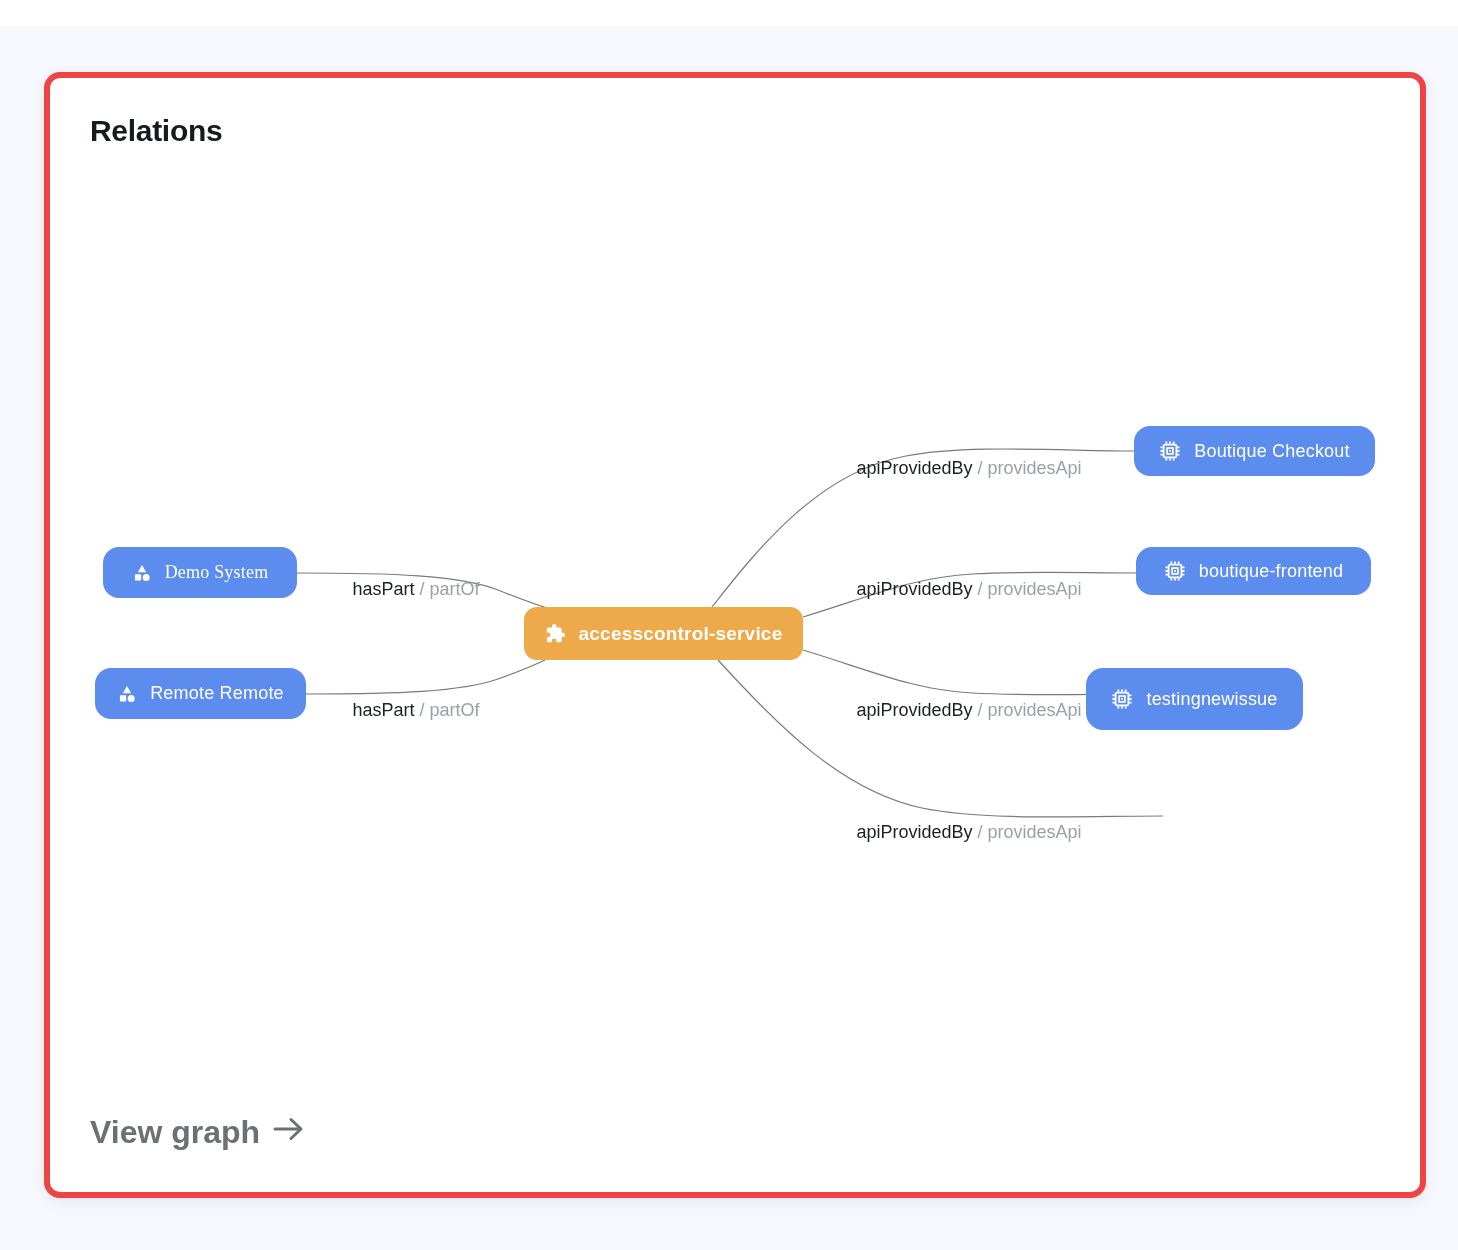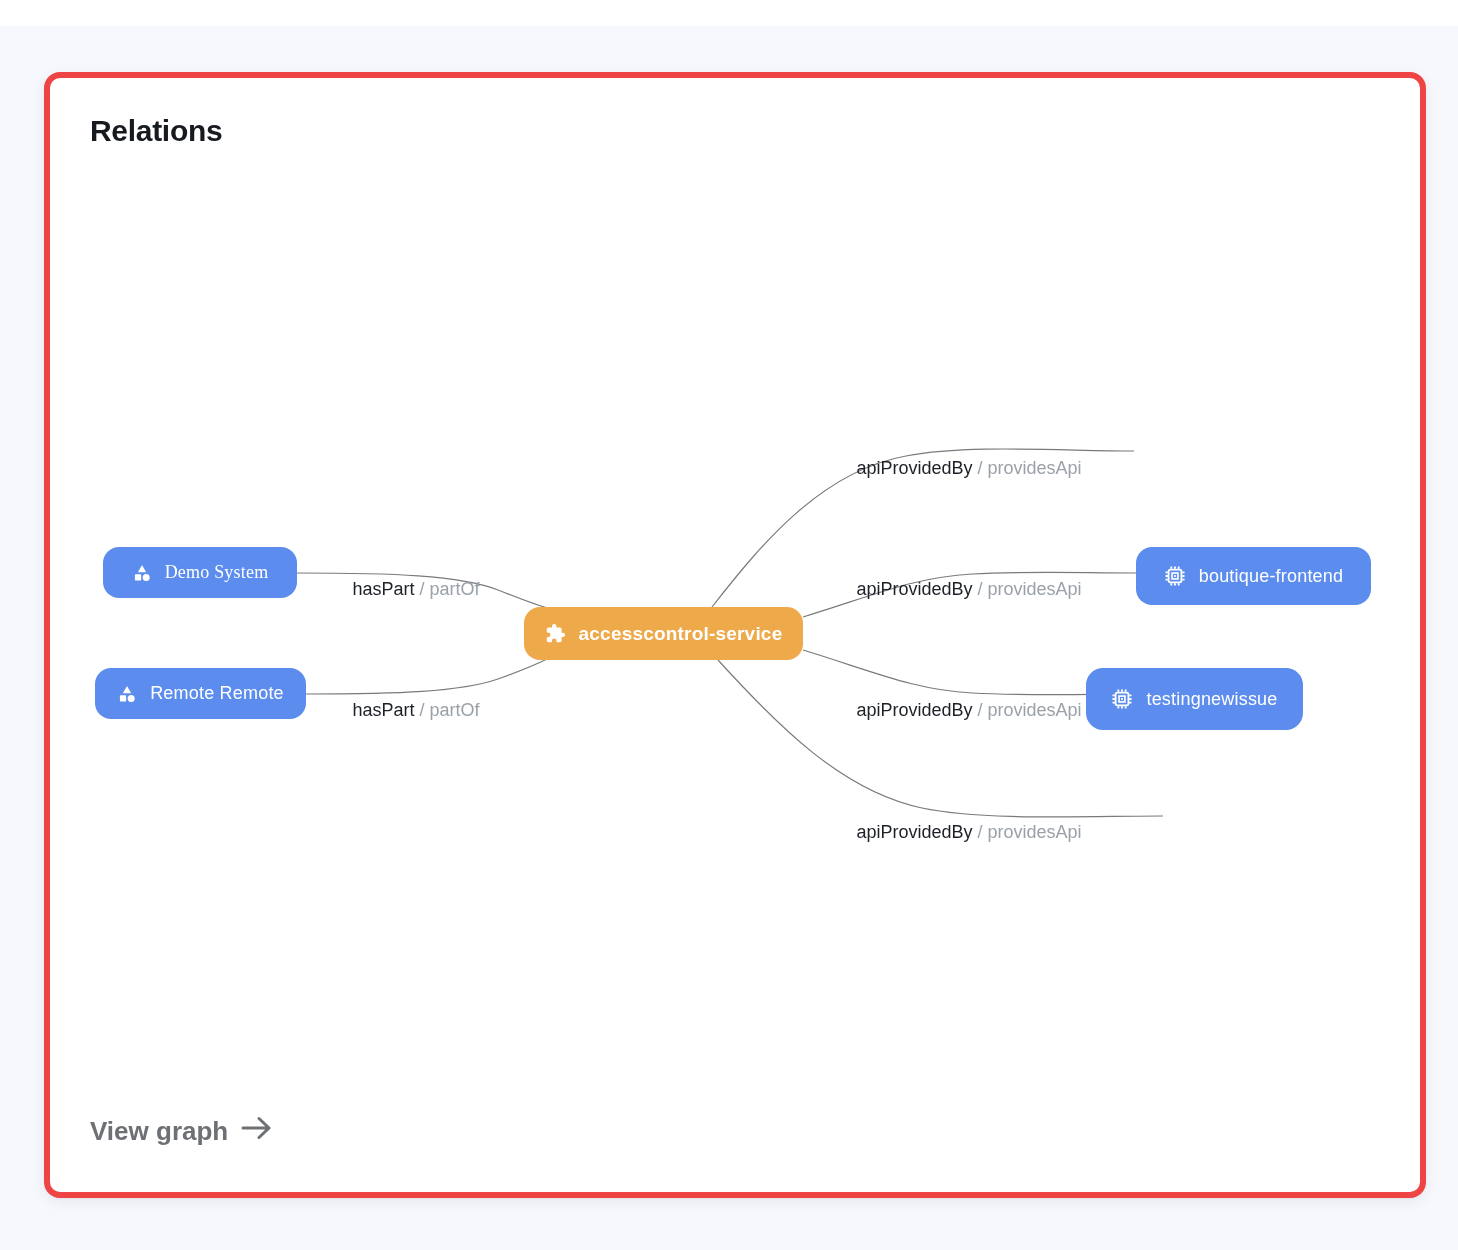--- a/index.html
+++ b/index.html
@@ -25,33 +25,33 @@
   .graph{position:absolute;left:0;top:0;width:1370px;height:1114px;}
   svg.edges{position:absolute;left:0;top:0;pointer-events:none;}
   svg.edges path{fill:none;stroke:#7a7a7a;stroke-width:1.2;}
 
   .node{
     position:absolute;display:flex;align-items:center;justify-content:center;
     gap:13px;color:#fff;font-size:18px;border-radius:16px;cursor:pointer;
     white-space:nowrap;letter-spacing:.2px;
   }
   .node.blue{background:#5b8cee;}
-  .node.orange{background:#eea94b;font-weight:700;font-size:19px;}
+  .node.orange{background:#eea94b;font-weight:700;font-size:19px;border-radius:13px;}
   .node .ic{display:flex;align-items:center;justify-content:center;}
 
   .edge-label{
     position:absolute;transform:translate(-50%,-50%);
     font-size:18px;color:#1d2127;font-weight:500;white-space:nowrap;
   }
   .edge-label .muted{color:#9aa1a9;font-weight:400;margin-left:5px;}
 
   .view-graph{
     position:absolute;left:40px;top:1036px;
     display:flex;align-items:center;gap:12px;
-    font-size:26px;font-weight:700;color:#6d7074;cursor:pointer;
+    font-size:32px;font-weight:700;color:#6d7074;cursor:pointer;
   }
 </style>
 </head>
 <body>
 
 <div class="page-bg"></div>
 
 <div class="card">
   <div class="card-title">Relations</div>
 
@@ -109,22 +109,33 @@
 
     <div class="node orange" style="left:474px;top:529px;width:279px;height:53px;">
       <span class="ic">
         <svg width="21" height="21" viewBox="0 0 24 24" fill="currentColor">
             <path d="M20.5 11H19V7a2 2 0 0 0-2-2h-4V3.5a2.5 2.5 0 0 0-5 0V5H4a2 2 0 0 0-2 2v3.8h1.5a2.7 2.7 0 0 1 0 5.4H2V20a2 2 0 0 0 2 2h3.8v-1.5a2.7 2.7 0 0 1 5.4 0V22H17a2 2 0 0 0 2-2v-4h1.5a2.5 2.5 0 0 0 0-5z"></path>
           </svg>
       </span>
       <span>accesscontrol-service</span>
     </div>
 
+    <div class="node blue" style="left:1084px;top:348px;width:241px;height:50px;">
+      <span class="ic">
+        <svg width="22" height="22" viewBox="0 0 24 24" fill="none" stroke="currentColor" stroke-width="2">
+          <rect x="5" y="5" width="14" height="14" rx="2"></rect>
+          <rect x="8.8" y="8.8" width="6.4" height="6.4" stroke-width="1.8"></rect>
+          <rect x="11" y="11" width="2" height="2" fill="currentColor" stroke="none"></rect>
+          <path d="M8 1.6v2.6M12 1.6v2.6M16 1.6v2.6M8 19.8v2.6M12 19.8v2.6M16 19.8v2.6M1.6 8h2.6M1.6 12h2.6M1.6 16h2.6M19.8 8h2.6M19.8 12h2.6M19.8 16h2.6"></path>
+        </svg>
+      </span>
+      <span>Boutique Checkout</span>
+    </div>
 
-    <div class="node blue" style="left:1086px;top:469px;width:235px;height:58px;">
+    <div class="node blue" style="left:1086px;top:469px;width:235px;height:48px;">
       <span class="ic">
         <svg width="22" height="22" viewBox="0 0 24 24" fill="none" stroke="currentColor" stroke-width="2">
           <rect x="5" y="5" width="14" height="14" rx="2"></rect>
           <rect x="8.8" y="8.8" width="6.4" height="6.4" stroke-width="1.8"></rect>
           <rect x="11" y="11" width="2" height="2" fill="currentColor" stroke="none"></rect>
           <path d="M8 1.6v2.6M12 1.6v2.6M16 1.6v2.6M8 19.8v2.6M12 19.8v2.6M16 19.8v2.6M1.6 8h2.6M1.6 12h2.6M1.6 16h2.6M19.8 8h2.6M19.8 12h2.6M19.8 16h2.6"></path>
         </svg>
       </span>
       <span>boutique-frontend</span>
     </div>

